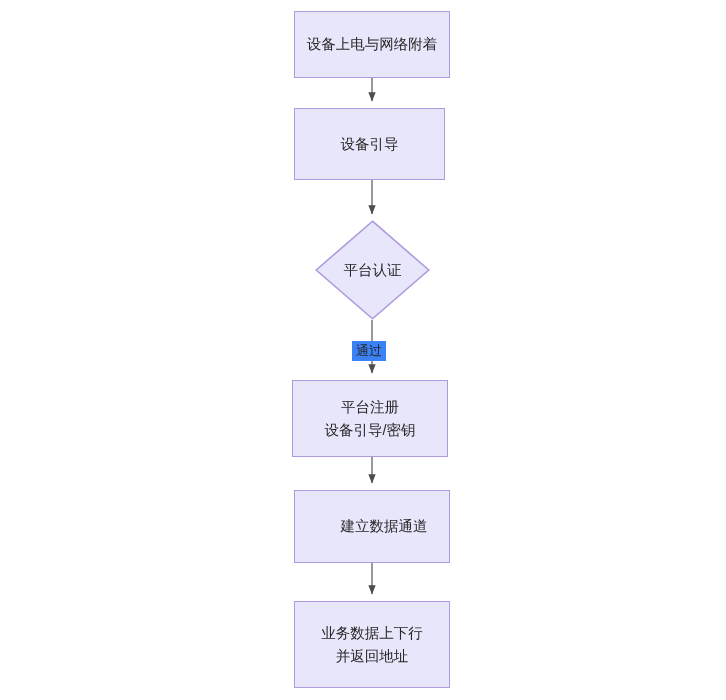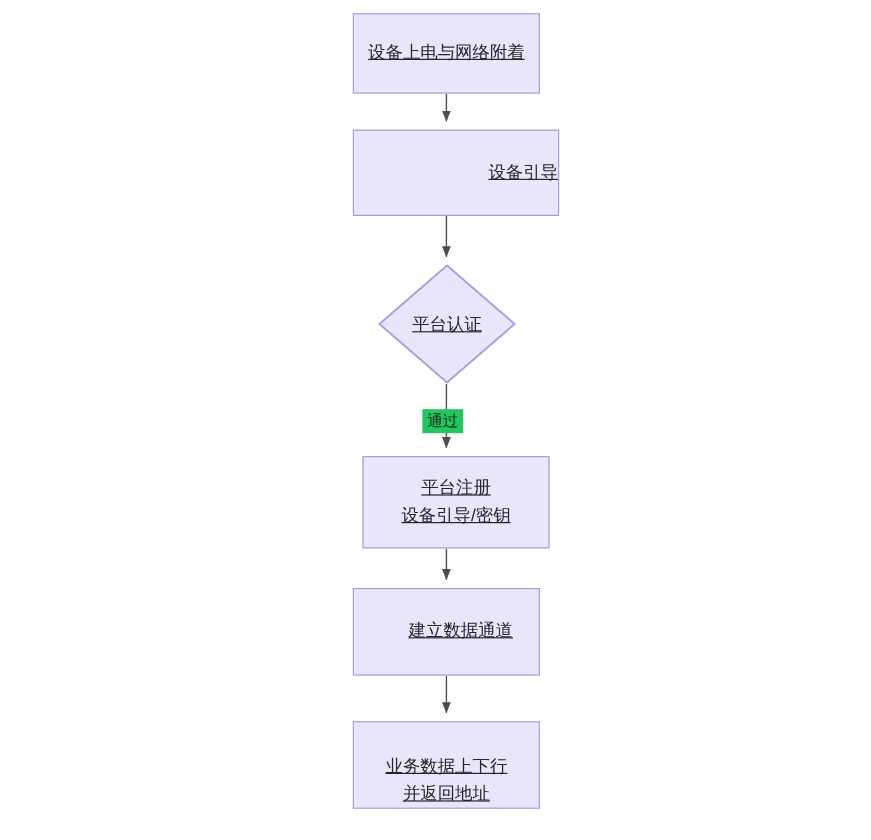--- a/index.html
+++ b/index.html
@@ -41,31 +41,30 @@
     border: 1.4px solid #b09ade;
     display: flex;
     flex-direction: column;
     align-items: center;
     justify-content: center;
     color: #262626;
     font-size: 14.5px;
     line-height: 1.55;
     text-align: center;
     white-space: nowrap;
-    text-decoration: underline;
   }
   .node .line {
     display: block;
   }
 
   .node-n1 { left: 294px; top: 11px;  width: 156px; height: 67px; }
-  .node-n2 { left: 294px; top: 108px; width: 172px; height: 72px; align-items: flex-end; }
-  .node-n4 { left: 302px; top: 380px; width: 156px; height: 77px; }
+  .node-n2 { left: 294px; top: 108px; width: 151px; height: 72px; }
+  .node-n4 { left: 292px; top: 380px; width: 156px; height: 77px; }
   .node-n5 { left: 294px; top: 490px; width: 156px; height: 73px; padding-left: 24px; }
-  .node-n6 { left: 294px; top: 601px; width: 156px; height: 73px; justify-content: flex-end; }
+  .node-n6 { left: 294px; top: 601px; width: 156px; height: 87px; }
 
   
   .decision {
     position: absolute;
     left: 315px;
     top: 220px;
     width: 115px;
     height: 100px;
   }
   .decision .dia-shape {
@@ -80,30 +79,29 @@
     left: 0;
     top: 0;
     width: 100%;
     height: 100%;
     display: flex;
     align-items: center;
     justify-content: center;
     color: #262626;
     font-size: 14.5px;
     white-space: nowrap;
-    text-decoration: underline;
   }
 
   
   .edge-label {
     position: absolute;
     left: 352px;
     top: 341px;
     padding: 1px 4px;
-    background: #22c55e;
+    background: #3b82f6;
     color: #262626;
     font-size: 13px;
     line-height: 1.35;
     white-space: nowrap;
   }
 </style>
 </head>
 <body>
 
 <div id="flow-canvas">

